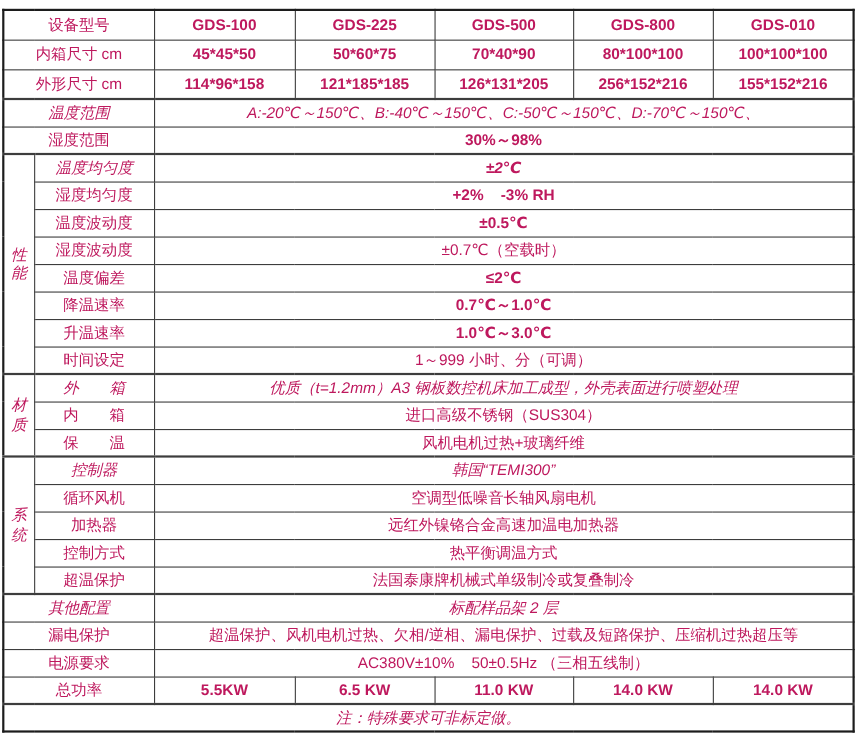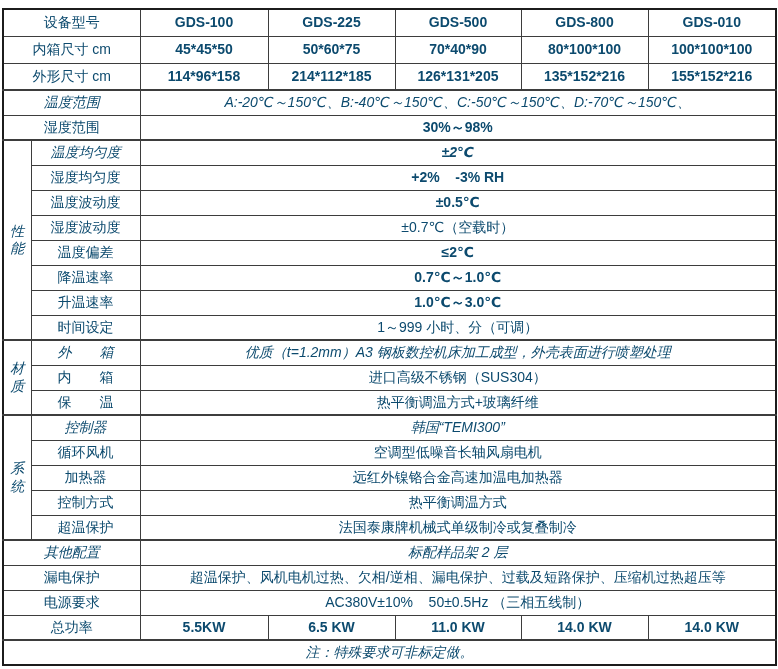--- a/index.html
+++ b/index.html
@@ -1,18 +1,18 @@
 <!DOCTYPE html>
 <html><head>
 <meta charset="utf-8">
 <style>
   html,body{margin:0;padding:0;background:#fff;}
   .page{
     position:relative;width:664px;height:669px;background:#ffffff;
-    font-family:"Liberation Sans","DejaVu Sans",sans-serif;color:#0c4a6e;
+    font-family:"Liberation Sans","DejaVu Sans",sans-serif;color:#be185d;
   }
   table.spec{
     position:absolute;left:2px;top:8px;width:773px;
     border-collapse:collapse;table-layout:fixed;
     border:2px solid #1c1c1c;
   }
   table.spec td{
     border:1px solid #3d3d3d;
     text-align:center;vertical-align:middle;
     font-size:14px;line-height:1.25;
@@ -54,23 +54,23 @@
           <td class="lbl" colspan="2">内箱尺寸 cm</td>
           <td class="val num">45*45*50</td>
           <td class="val num">50*60*75</td>
           <td class="val num">70*40*90</td>
           <td class="val num">80*100*100</td>
           <td class="val num">100*100*100</td>
         </tr>
         <tr class="hdr">
           <td class="lbl" colspan="2">外形尺寸 cm</td>
           <td class="val num">114*96*158</td>
-          <td class="val num">214*112*185</td>
+          <td class="val num">121*185*185</td>
           <td class="val num">126*131*205</td>
-          <td class="val num">135*152*216</td>
+          <td class="val num">256*152*216</td>
           <td class="val num">155*152*216</td>
         </tr>
         <tr class="sec">
           <td class="lbl" colspan="2">温度范围</td>
           <td class="val" colspan="5">A:-20℃～150℃、B:-40℃～150℃、C:-50℃～150℃、D:-70℃～150℃、</td>
         </tr>
         <tr>
           <td class="lbl" colspan="2">湿度范围</td>
           <td class="val num" colspan="5">30%～98%</td>
         </tr>
@@ -111,21 +111,21 @@
           <td class="glabel" colspan="1" rowspan="3">材质</td>
           <td class="lbl">外　　箱</td>
           <td class="val" colspan="5">优质（t=1.2mm）A3 钢板数控机床加工成型，外壳表面进行喷塑处理</td>
         </tr>
         <tr>
           <td class="lbl">内　　箱</td>
           <td class="val" colspan="5">进口高级不锈钢（SUS304）</td>
         </tr>
         <tr>
           <td class="lbl">保　　温</td>
-          <td class="val" colspan="5">热平衡调温方式+玻璃纤维</td>
+          <td class="val" colspan="5">风机电机过热+玻璃纤维</td>
         </tr>
         <tr class="sec">
           <td class="glabel" colspan="1" rowspan="5">系统</td>
           <td class="lbl">控制器</td>
           <td class="val" colspan="5">韩国“TEMI300”</td>
         </tr>
         <tr>
           <td class="lbl">循环风机</td>
           <td class="val" colspan="5">空调型低噪音长轴风扇电机</td>
         </tr>

